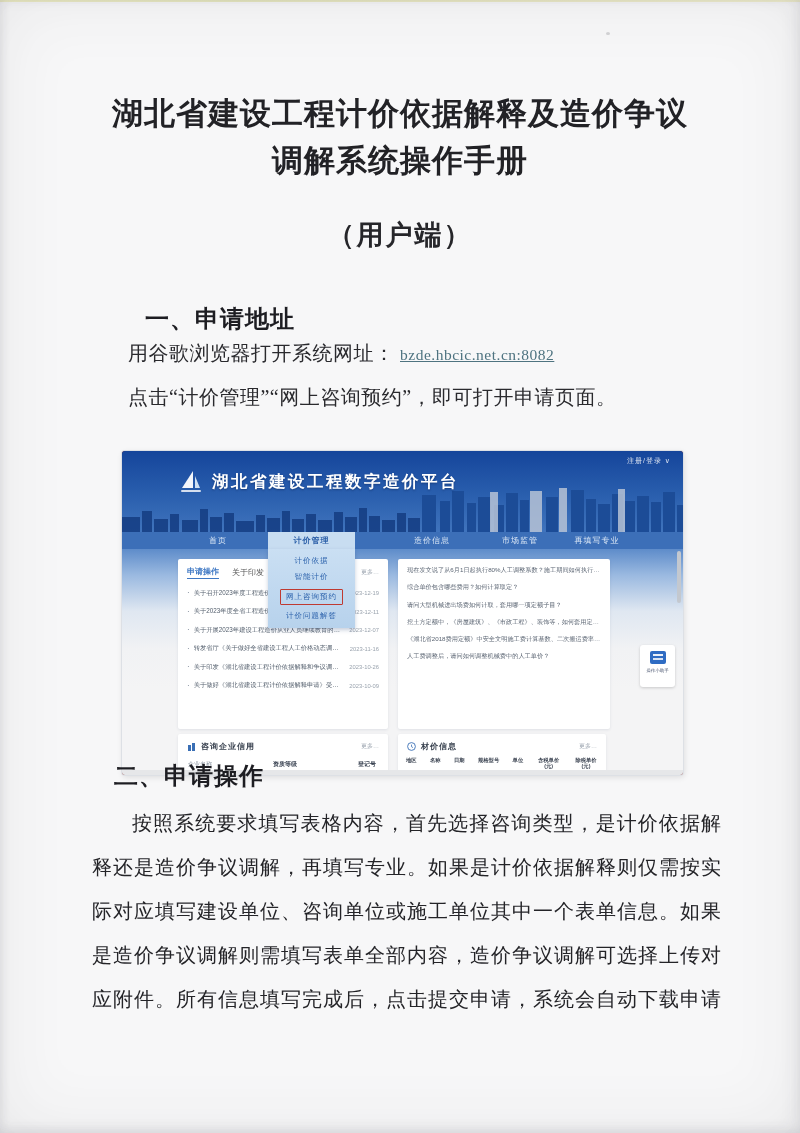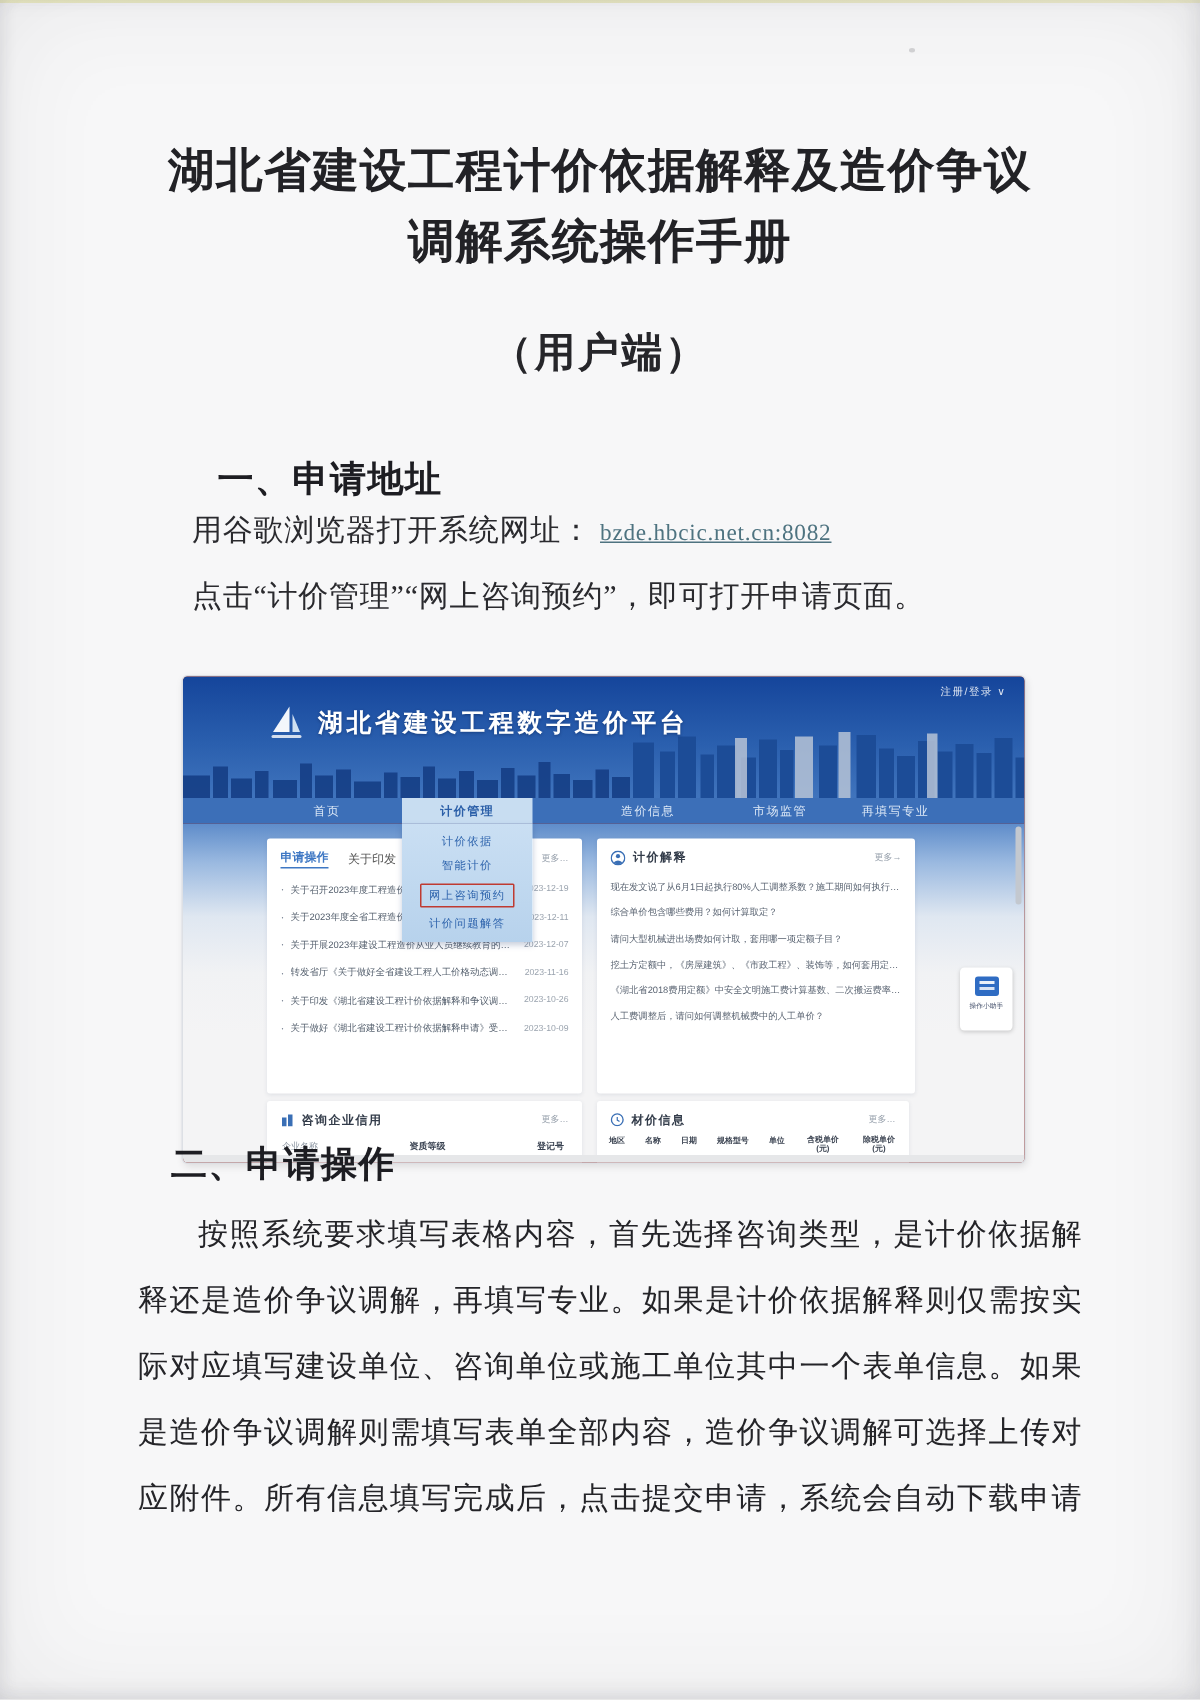--- a/index.html
+++ b/index.html
@@ -220,29 +220,20 @@
             </div>
           <div class="news-row">
               <span class="bullet">·</span>
               <span class="news-title">关于做好《湖北省建设工程计价依据解释申请》受理工作的通知</span>
               <span class="news-date">2023-10-09</span>
             </div>
         </div>
       </div>
 
       <div class="card" id="qa-card">
-        <div class="card-head">
-          <svg width="10" height="10" viewBox="0 0 10 10">
-            <circle cx="5" cy="5" r="4.5" fill="none" stroke="#3a6fb5" stroke-width="0.9"></circle>
-            <circle cx="5" cy="3.8" r="1.4" fill="#3a6fb5"></circle>
-            <path d="M2.2 7.8 Q5 5.6 7.8 7.8 L7 8.6 Q5 9.4 3 8.6 Z" fill="#3a6fb5"></path>
-          </svg>
-          <span class="panel-title">计价解释</span>
-          <span class="more">更多→</span>
-        </div>
         <div class="qa-list">
           <div class="qa-row">现在发文说了从6月1日起执行80%人工调整系数？施工期间如何执行调整？</div>
           <div class="qa-row">综合单价包含哪些费用？如何计算取定？</div>
           <div class="qa-row">请问大型机械进出场费如何计取，套用哪一项定额子目？</div>
           <div class="qa-row">挖土方定额中，《房屋建筑》、《市政工程》、装饰等，如何套用定额？</div>
           <div class="qa-row">《湖北省2018费用定额》中安全文明施工费计算基数、二次搬运费率是多少？</div>
           <div class="qa-row">人工费调整后，请问如何调整机械费中的人工单价？</div>
         </div>
       </div>
 

